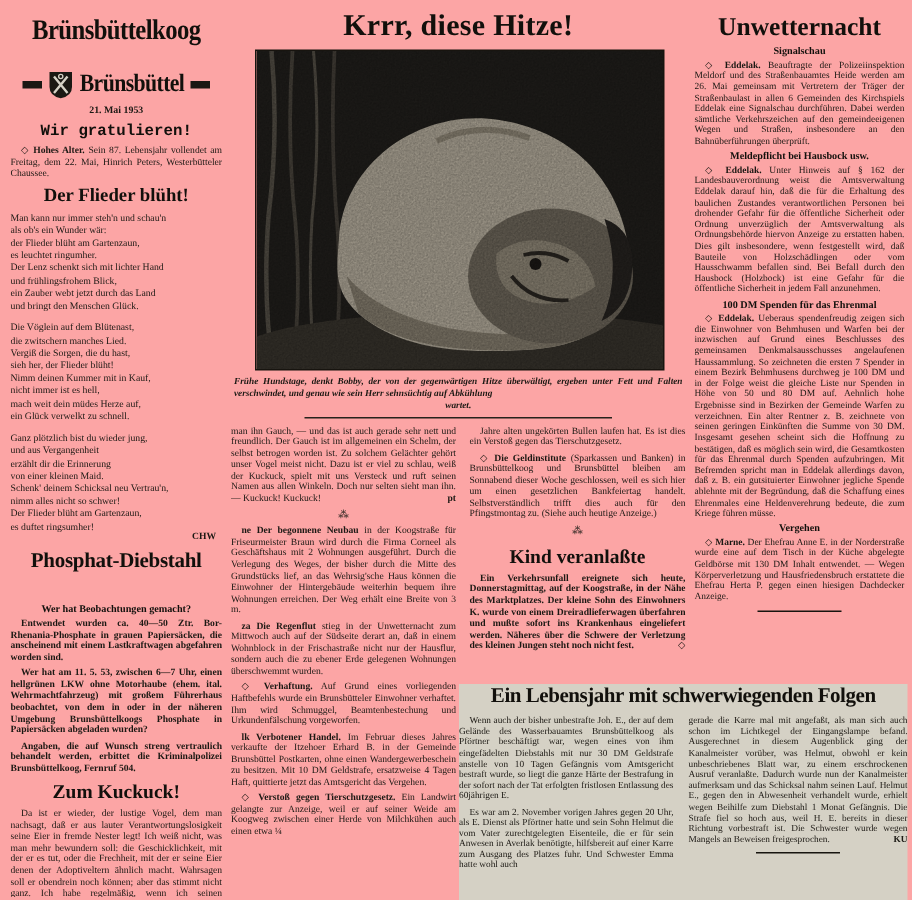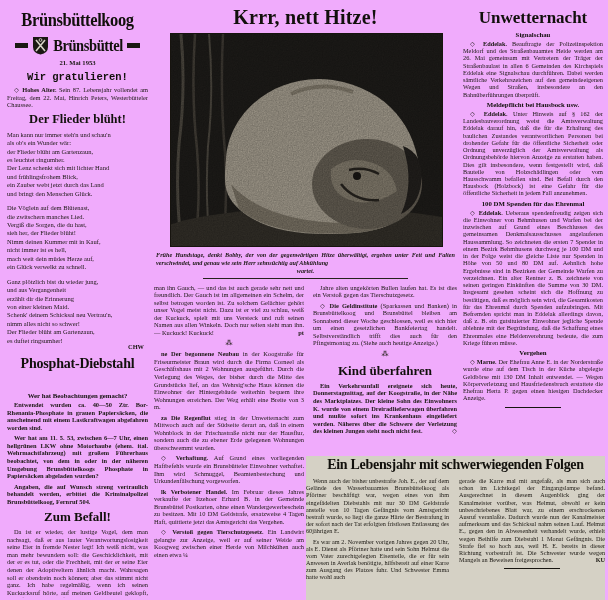--- a/index.html
+++ b/index.html
@@ -1,27 +1,27 @@
 <!DOCTYPE html>
 <html><head>
 <meta charset="utf-8">
 <style>
   html,body{margin:0;padding:0;background:#888;}
-  #page{position:relative;width:608px;height:600px;background:#f0abfc;overflow:hidden;
+  #page{position:relative;width:608px;height:600px;background:#fca5a5;overflow:hidden;
         font-family:"Liberation Serif","DejaVu Serif",serif;color:#1b1813;}
   .col{position:absolute;}
   #col-left{left:7px;top:6px;width:141px;height:592px;overflow:hidden;}
   #center{left:154px;top:4px;width:303px;}
   #col-right{left:463px;top:8px;width:140px;height:446px;overflow:hidden;}
   #bottom-article{position:absolute;left:306px;top:456px;width:299px;height:144px;
         background:#d5d1c5;overflow:hidden;}
   h1,h2,h3,h4{margin:0;text-align:center;font-weight:bold;color:#12100c;}
   
   .m1{font-size:16.5px;letter-spacing:-0.4px;transform:scaleY(1.15);margin-top:4px;}
-  .m2row{display:flex;align-items:center;justify-content:center;gap:4px;margin-top:6px;}
+  .m2row{display:flex;align-items:center;justify-content:center;gap:4px;margin-top:17px;}
   .m2{font-size:14.5px;letter-spacing:-0.4px;transform:scaleY(1.15);}
   .mbar{width:13px;height:5px;background:#1b1813;}
   .mdate{font-size:6.6px;font-weight:bold;text-align:center;margin:4px 0 5px;}
   
   p.bp{margin:0 0 3px;text-align:justify;font-size:6.4px;line-height:1.18;text-indent:7px;}
   p.np{text-indent:0;}
   .bold{font-weight:bold;}
   b.lead{font-weight:bold;}
   .poem{margin:0 0 6px;font-size:6.5px;line-height:1.3;white-space:pre-line;text-align:left;}
   .poem-sig{text-align:right;font-weight:bold;font-size:6.4px;margin:-8px 4px 6px 0;}
@@ -111,29 +111,29 @@
 
     <h3 class="h-phosphat">Phosphat-Diebstahl</h3>
     <h4 class="subhead">Wer hat Beobachtungen gemacht?</h4>
     <div>
 
     <p class="bp bold">Entwendet wurden ca. 40—50 Ztr. Bor-Rhenania-Phosphate in grauen Papiersäcken, die anscheinend mit einem Lastkraftwagen abgefahren worden sind.</p>
         <p class="bp bold">Wer hat am 11. 5. 53, zwischen 6—7 Uhr, einen hellgrünen LKW ohne Motorhaube (ehem. ital. Wehrmachtfahrzeug) mit großem Führerhaus beobachtet, von dem in oder in der näheren Umgebung Brunsbüttelkoogs Phosphate in Papiersäcken abgeladen wurden?</p>
         <p class="bp bold">Angaben, die auf Wunsch streng vertraulich behandelt werden, erbittet die Kriminalpolizei Brunsbüttelkoog, Fernruf 504.</p>
       </div>
 
-    <h3 class="h-kuckuck">Zum Befall!</h3>
+    <h3 class="h-kuckuck">Zum Kuckuck!</h3>
     <div>
 
     <p class="bp">Da ist er wieder, der lustige Vogel, dem man nachsagt, daß er aus lauter Verantwortungslosigkeit seine Eier in fremde Nester legt! Ich weiß nicht, was man mehr bewundern soll: die Geschicklichkeit, mit der er es tut, oder die Frechheit, mit der er seine Eier denen der Adoptiveltern ähnlich macht. Wahrsagen soll er obendrein noch können; aber das stimmt nicht ganz. Ich habe regelmäßig, wenn ich seinen Kuckucksruf hörte, auf meinen Geldbeutel geklopft, aber (zum Kuckuck!) — er ist davon nicht voller geworden. Und den Kuckuck, den man auf meine Möbel pflastern wollte, den schätze ich schon gar nicht, der soll mir vom Halse bleiben!</p>
       </div>
   </div>
 
   <div id="center" class="col">
-    <h2 class="h-krrr">Krrr, nett Hitze!</h2>
+    <h2 class="h-krrr">Krrr, diese Hitze!</h2>
 
     <div class="photo-wrap">
       <svg width="271" height="212" viewBox="0 0 271 212">
         <defs>
           <filter id="grain">
               <feTurbulence type="fractalNoise" baseFrequency="0.8" numOctaves="2" result="n"></feTurbulence>
             <feColorMatrix in="n" type="matrix" values="0 0 0 0 0  0 0 0 0 0  0 0 0 0 0  0.5 0.5 0.5 0 0"></feColorMatrix>
             </filter>
         </defs>
         <rect width="271" height="212" fill="#211f1c"></rect>
@@ -171,21 +171,21 @@
             <p class="bp"><b class="lead">◇ Verstoß gegen Tierschutzgesetz.</b> <span>Ein Landwirt gelangte zur Anzeige, weil er auf seiner Weide am Koogweg zwischen einer Herde von Milchkühen auch einen etwa ¼</span></p>
           </div>
       </div>
       <div class="colB">
         <div>
 
         <p class="bp"><b class="lead"></b> <span>Jahre alten ungekörten Bullen laufen hat. Es ist dies ein Verstoß gegen das Tierschutzgesetz.</span></p>
             <p class="bp"><b class="lead">◇ Die Geldinstitute</b> <span>(Sparkassen und Banken) in Brunsbüttelkoog und Brunsbüttel bleiben am Sonnabend dieser Woche geschlossen, weil es sich hier um einen gesetzlichen Bankfeiertag handelt. Selbstverständlich trifft dies auch für den Pfingstmontag zu. (Siehe auch heutige Anzeige.)</span></p>
           </div>
         <div class="separator">⁂</div>
-        <h3 class="h-kind">Kind überfahren</h3>
+        <h3 class="h-kind">Kind veranlaßte</h3>
         <p class="bp bold"><span>Ein Verkehrsunfall ereignete sich heute, Donnerstagmittag, auf der Koogstraße, in der Nähe des Marktplatzes. Der kleine Sohn des Einwohners K. wurde von einem Dreiradlieferwagen überfahren und mußte sofort ins Krankenhaus eingeliefert werden. Näheres über die Schwere der Verletzung des kleinen Jungen steht noch nicht fest.</span> <span class="endmark">◇</span></p>
       </div>
     </div>
   </div>
 
   <div id="col-right" class="col">
     <h2 class="h-nachbar">Unwetternacht</h2>
     <div>
 
         <div>

